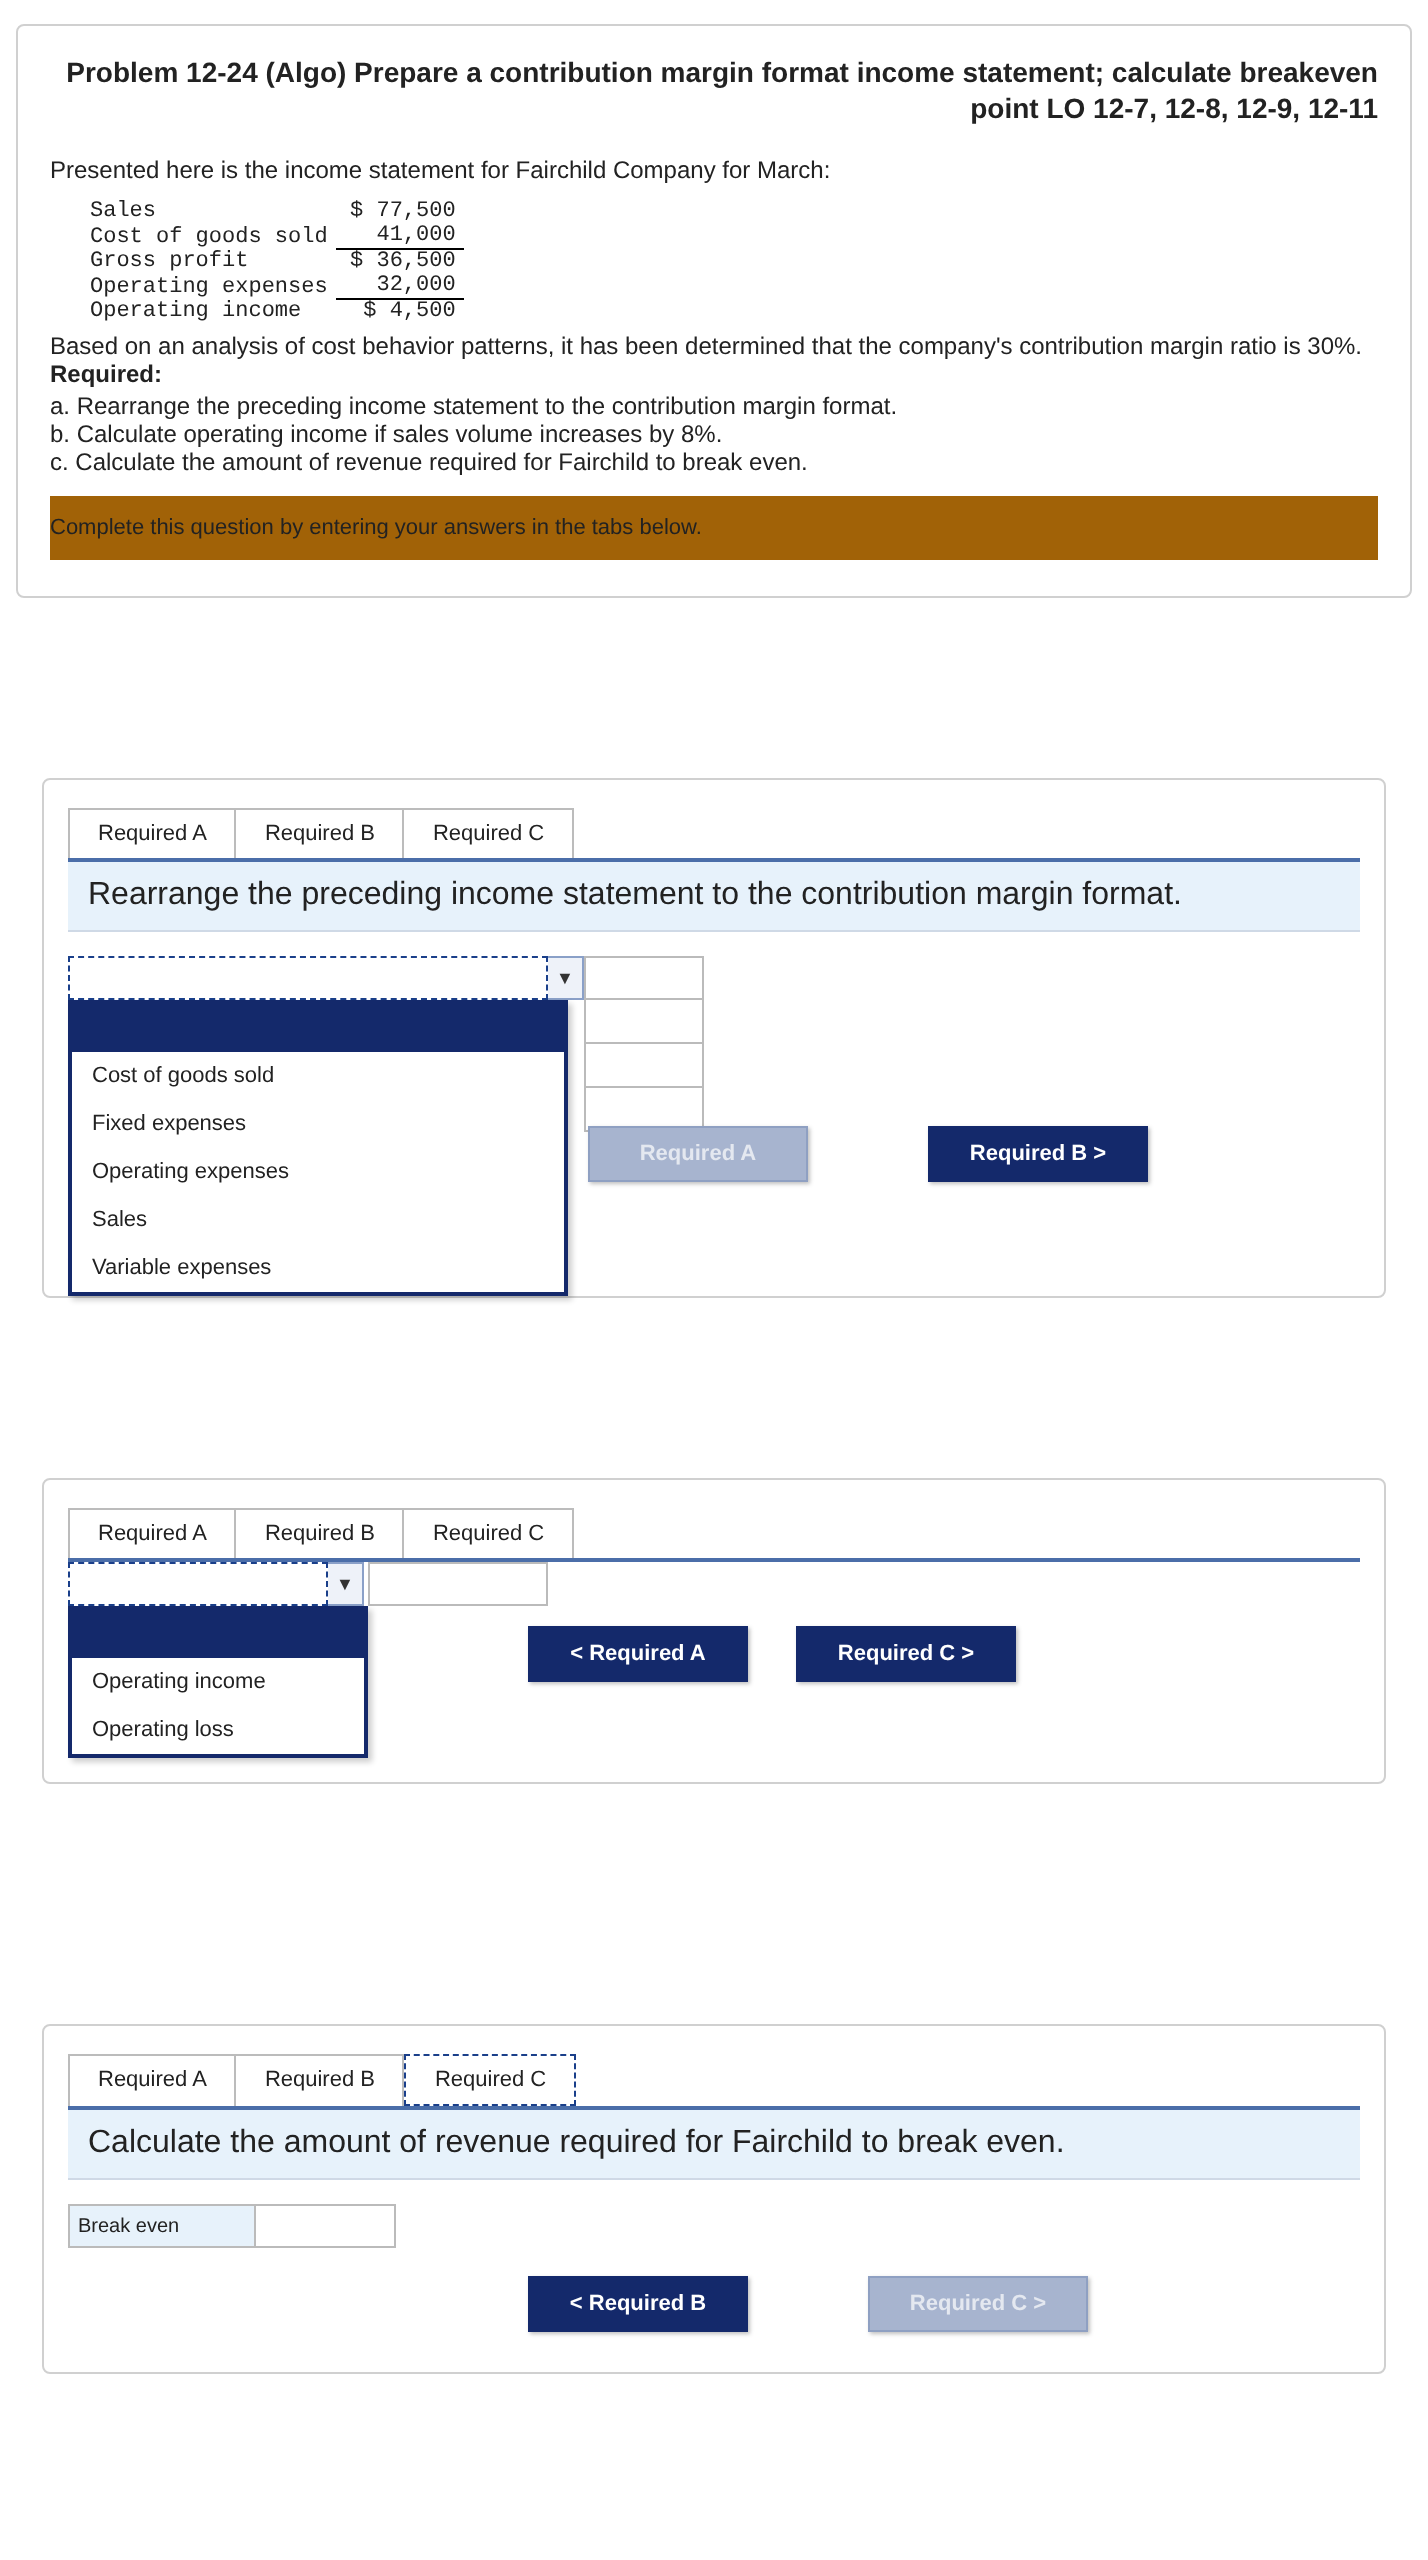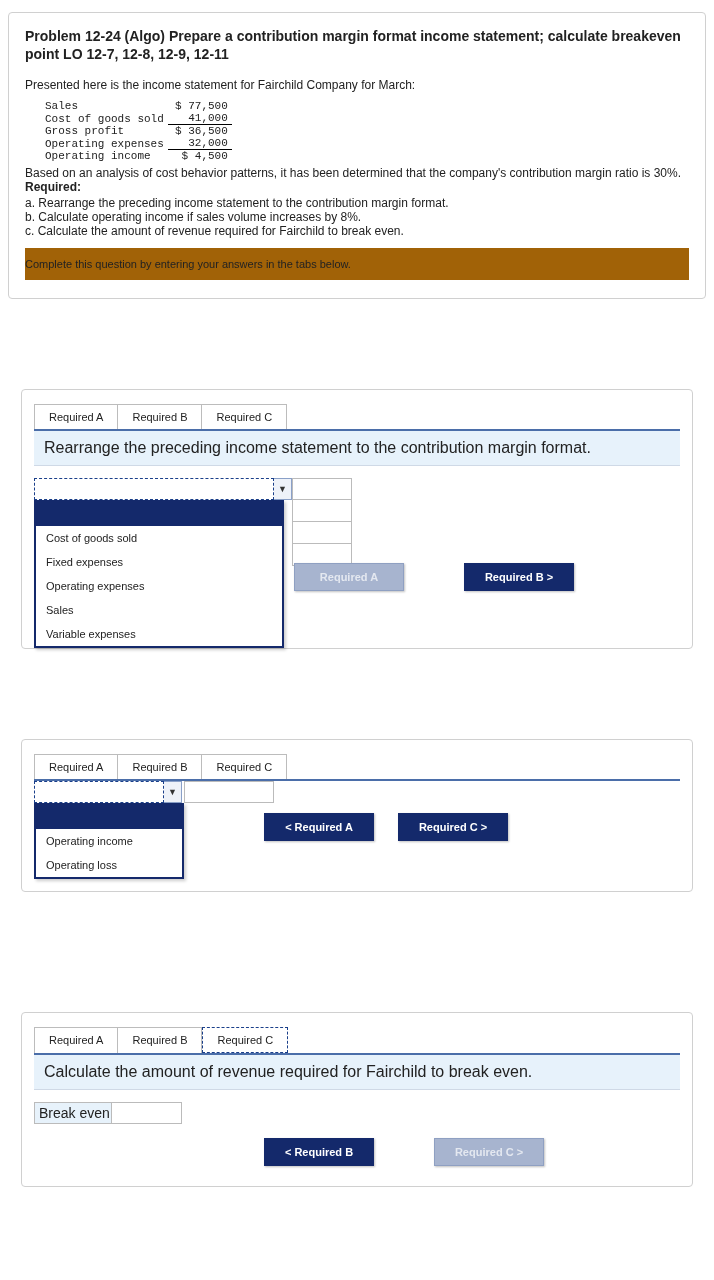--- a/index.html
+++ b/index.html
@@ -1,19 +1,19 @@
 <!DOCTYPE html>
 <html><head>
 <meta charset="utf-8">
 <style>
   * { box-sizing: border-box; margin: 0; padding: 0; }
   body { font-family: Arial, Helvetica, sans-serif; background: #fff; color: #222; font-size: 12px; width: 714px; }
   .card { border: 1px solid #d0d0d0; border-radius: 4px; margin: 12px 8px; padding: 14px 16px; }
   .inner-card { border: 1px solid #d0d0d0; border-radius: 4px; margin: 21px; padding: 10px 12px 20px; }
-  h1 { font-size: 14px; font-weight: 700; margin-bottom: 15px; line-height: 1.3; }
+  h1 { font-size: 14px; font-weight: 700; margin-bottom: 15px; line-height: 1.3; text-align: right; }
   p.intro { margin: 10px 0 8px; }
   table.income { font-family: "Courier New", monospace; font-size: 11px; border-collapse: collapse; margin: 4px 0 4px 16px; }
   table.income td { padding: 0 4px; white-space: pre; }
   table.income td.num { text-align: right; min-width: 64px; }
   table.income tr.under td.num { border-bottom: 1px solid #000; }
   .req-label { font-weight: 700; }
   .req-list { margin: 2px 0 10px; }
   .complete-banner { background: #a16207; padding: 10px 0; font-weight: 400; font-size: 11px; margin: 10px 0 4px; }
   .tabs { display: flex; border-bottom: 2px solid #4b6ea9; margin-top: 4px; }
   .tab { border: 1px solid #bcbcbc; border-bottom: none; padding: 6px 14px; font-size: 11px; background: #fff; cursor: pointer; }
@@ -39,21 +39,21 @@
   .btn { min-width: 110px; height: 28px; border: 1px solid #14296b; color: #fff; background: #14296b; font-size: 11px; font-weight: 700; display: flex; align-items: center; justify-content: center; cursor: pointer; box-shadow: 1px 1px 2px rgba(0,0,0,0.25); }
   .btn.disabled { background: #a7b4cf; border-color: #8fa0c2; color: #e4e8f0; cursor: default; }
   .layoutB { position: relative; height: 90px; }
   .layoutB .drop-combo { position: absolute; top: 0; left: 0; }
   .layoutB .drop-combo .drop-box { min-width: 130px; }
   .layoutB .dd-list { position: absolute; top: 22px; left: 0; width: 150px; }
   .layoutB .sum-cell { position: absolute; top: 0; left: 150px; width: 90px; height: 22px; border: 1px solid #bbb; }
   .layoutB .navbtns { top: 32px; left: 230px; gap: 24px; }
   .layoutC { margin-top: 4px; }
   .layoutC .row { display: flex; align-items: stretch; }
-  .layoutC .label-cell { width: 78px; height: 22px; border: 1px solid #bbb; background: #e7f2fb; font-size: 14px; display: flex; align-items: center; padding-left: 4px; }
+  .layoutC .label-cell { width: 94px; height: 22px; border: 1px solid #bbb; background: #e7f2fb; font-size: 10px; display: flex; align-items: center; padding-left: 4px; }
   .layoutC .val-cell { width: 70px; height: 22px; border: 1px solid #bbb; border-left: none; }
   .layoutC .navrow { display: flex; gap: 60px; margin: 14px 0 0 230px; }
 </style>
 </head>
 <body>
 
 <div class="card">
   <h1>Problem 12-24 (Algo) Prepare a contribution margin format income statement; calculate breakeven point LO 12-7, 12-8, 12-9, 12-11</h1>
   <p class="intro">Presented here is the income statement for Fairchild Company for March:</p>
 

